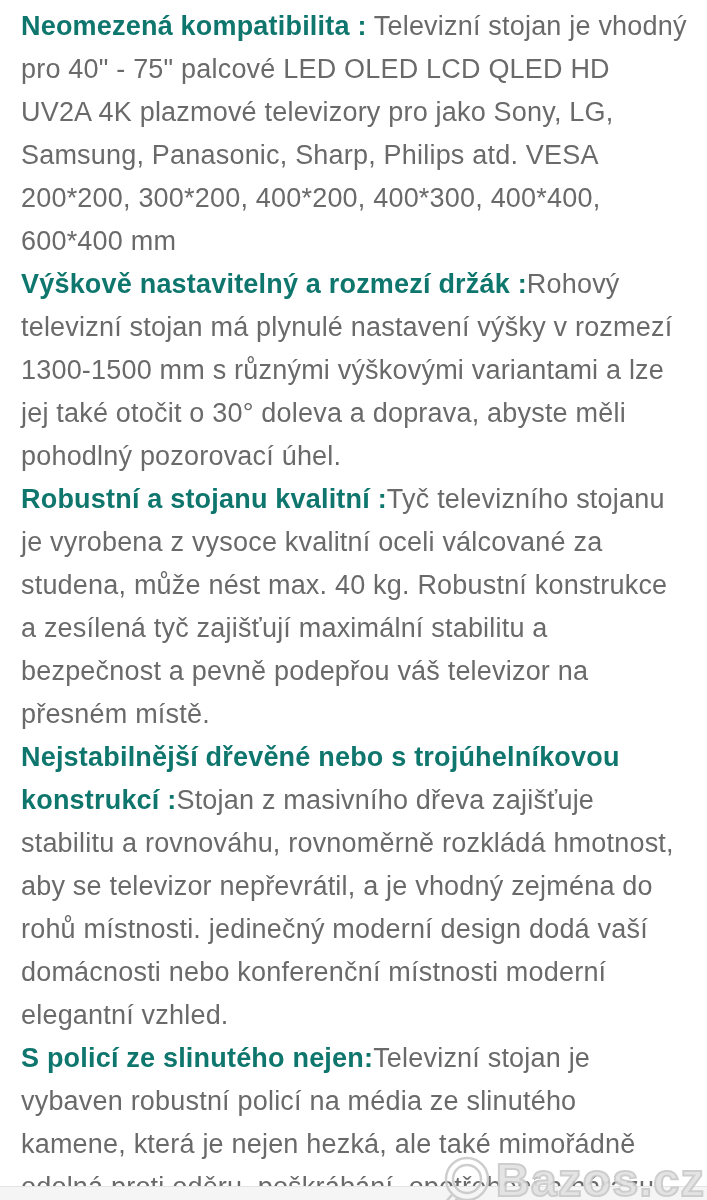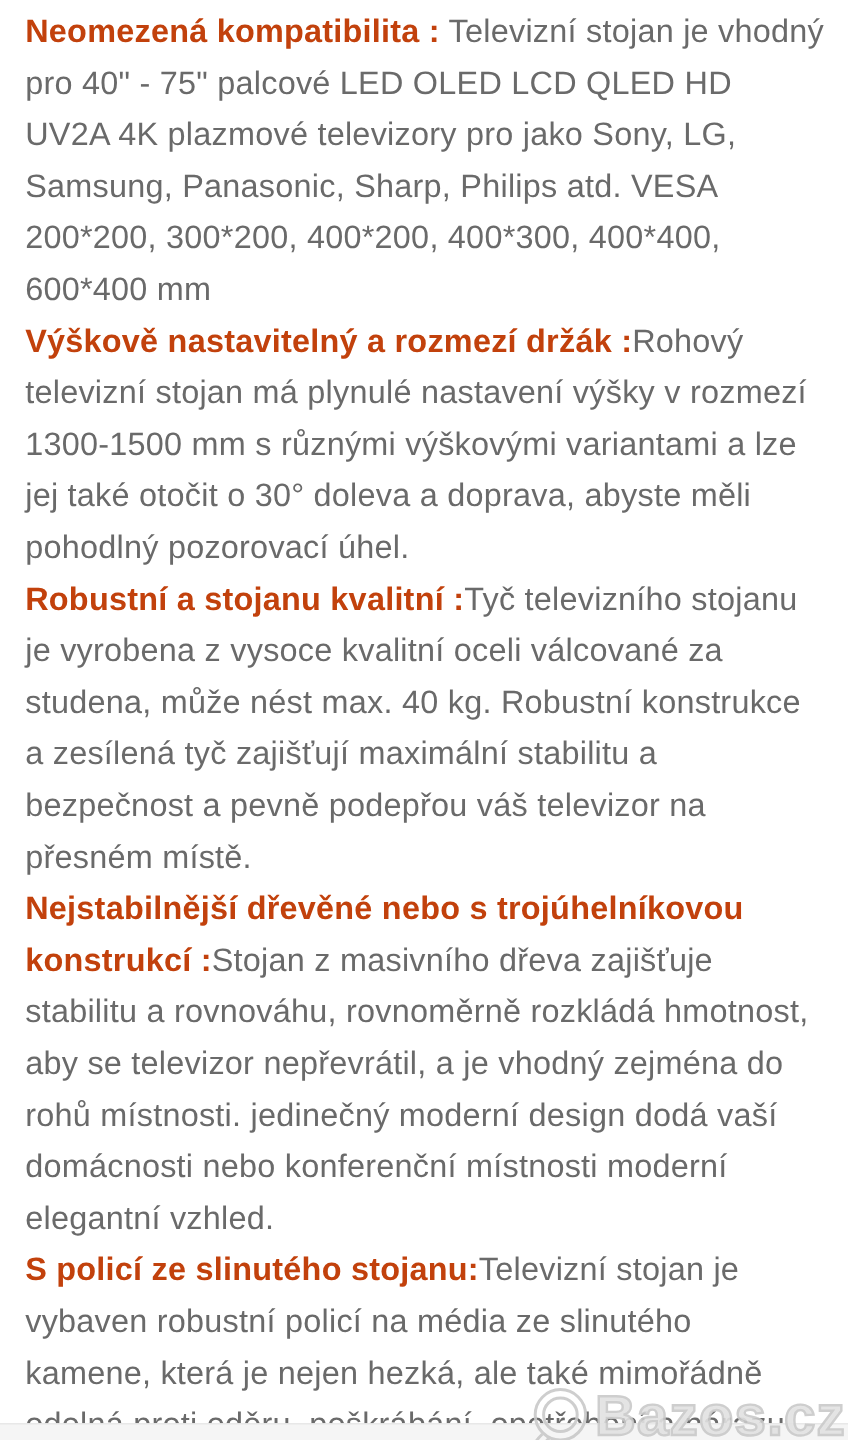--- a/index.html
+++ b/index.html
@@ -20,21 +20,21 @@
     color: #6a6a6a;
     font-size: 27px;
     line-height: 43px;
     letter-spacing: 0.2px;
   }
   .description p {
     margin: 0;
     padding: 0;
   }
   .description strong {
-    color: #c2410c;
+    color: #0f766e;
     font-weight: bold;
   }
   
   .bottom-strip {
     position: absolute;
     left: 0;
     bottom: 0;
     width: 707px;
     height: 13px;
     background: #f5f5f5;
@@ -64,21 +64,21 @@
   }
 </style>
 </head>
 <body>
 
 <div class="description">
   <p><strong>Neomezená kompatibilita :</strong><span> Televizní stojan je vhodný pro 40" - 75" palcové LED OLED LCD QLED HD UV2A 4K plazmové televizory pro jako Sony, LG, Samsung, Panasonic, Sharp, Philips atd. VESA 200*200, 300*200, 400*200, 400*300, 400*400, 600*400 mm</span></p>
   <p><strong>Výškově nastavitelný a rozmezí držák :</strong><span>Rohový televizní stojan má plynulé nastavení výšky v rozmezí 1300-1500 mm s různými výškovými variantami a lze jej také otočit o 30° doleva a doprava, abyste měli pohodlný pozorovací úhel.</span></p>
   <p><strong>Robustní a stojanu kvalitní :</strong><span>Tyč televizního stojanu je vyrobena z vysoce kvalitní oceli válcované za studena, může nést max. 40 kg. Robustní konstrukce a zesílená tyč zajišťují maximální stabilitu a bezpečnost a pevně podepřou váš televizor na přesném místě.</span></p>
   <p><strong>Nejstabilnější dřevěné nebo s trojúhelníkovou konstrukcí :</strong><span>Stojan z masivního dřeva zajišťuje stabilitu a rovnováhu, rovnoměrně rozkládá hmotnost, aby se televizor nepřevrátil, a je vhodný zejména do rohů místnosti. jedinečný moderní design dodá vaší domácnosti nebo konferenční místnosti moderní elegantní vzhled.</span></p>
-  <p><strong>S policí ze slinutého stojanu:</strong><span>Televizní stojan je vybaven robustní policí na média ze slinutého kamene, která je nejen hezká, ale také mimořádně odolná proti oděru, poškrábání, opotřebení a nárazu</span></p>
+  <p><strong>S policí ze slinutého nejen:</strong><span>Televizní stojan je vybaven robustní policí na média ze slinutého kamene, která je nejen hezká, ale také mimořádně odolná proti oděru, poškrábání, opotřebení a nárazu</span></p>
 </div>
 
 <div class="bottom-strip"></div>
 
 <div class="watermark">
   <svg width="54" height="58" viewBox="0 0 54 58" fill="none">
     <circle cx="29" cy="25" r="21" stroke="#c9c9c9" stroke-width="2.5"></circle>
     <circle cx="29" cy="25" r="14" stroke="#c9c9c9" stroke-width="2.5"></circle>
     <path d="M14 41 C 6 49, 4 54, 6 58" stroke="#c9c9c9" stroke-width="2.5"></path>
     <path d="M20 44 C 13 51, 11 55, 12 58" stroke="#c9c9c9" stroke-width="2.5"></path>

